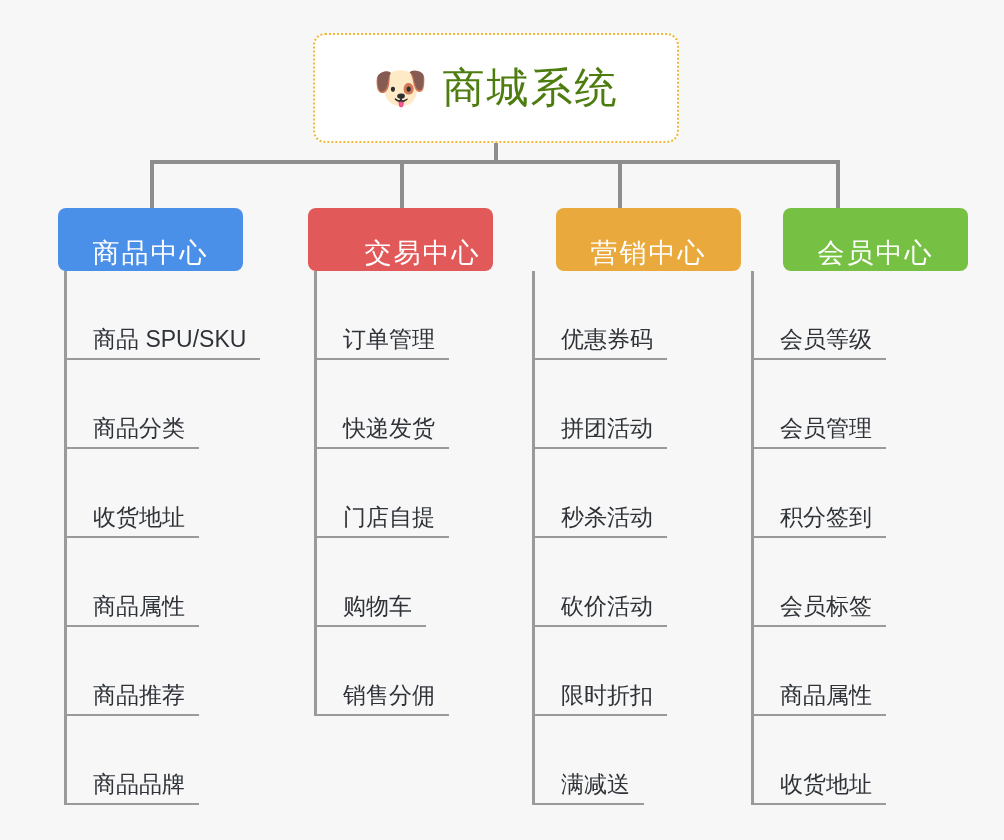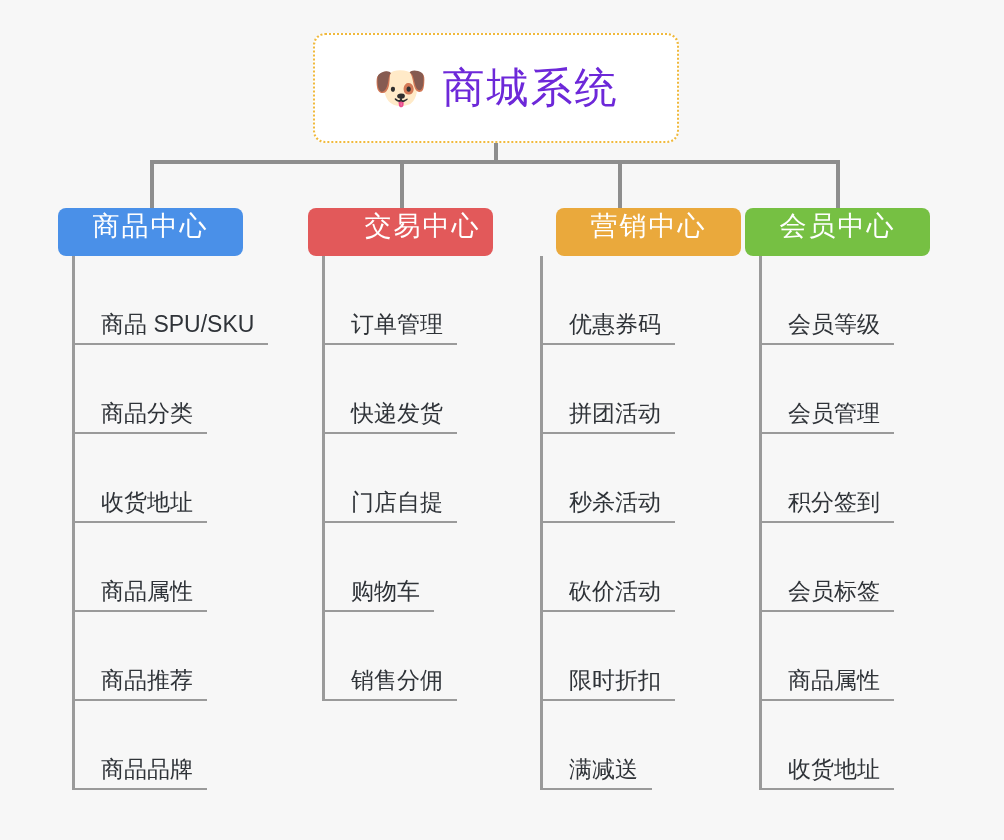--- a/index.html
+++ b/index.html
@@ -37,21 +37,21 @@
     justify-content: center;
     gap: 14px;
   }
   .root-icon {
     font-size: 44px;
     line-height: 1;
     display: block;
   }
   .root-title {
     font-size: 42px;
-    color: #6d28d9;
+    color: #4d7c0f;
     letter-spacing: 2px;
     line-height: 1;
     white-space: nowrap;
   }
 
   
   .conn {
     position: absolute;
     background: #8e8e8e;
   }
@@ -73,35 +73,35 @@
     height: 48px;
   }
 
   
   .column {
     position: absolute;
     top: 208px;
   }
   .cat-box {
     box-sizing: border-box;
-    height: 48px;
+    height: 63px;
     border-radius: 8px;
     display: flex;
-    align-items: flex-start;
+    align-items: flex-end;
     justify-content: center;
     color: #ffffff;
     font-size: 27px;
     letter-spacing: 2px;
     white-space: nowrap;
   }
 
   
   .leaf-list {
     position: relative;
-    margin-left: 14px;
+    margin-left: 6px;
     padding-left: 0;
     border-left: 3px solid #9a9a9a;
   }
   .leaf {
     height: 89px;
     position: relative;
     display: flex;
     align-items: flex-end;
   }
   .leaf-inner {
@@ -201,21 +201,21 @@
           </div>
           <div class="leaf">
             <span class="leaf-inner">限时折扣</span>
           </div>
           <div class="leaf">
             <span class="leaf-inner">满减送</span>
           </div>
         </div>
       </div>
       <div class="column" style="left: 745px; width: 185px;">
-        <div class="cat-box" style="background: rgb(118, 192, 67); width: 185px;">
+        <div class="cat-box" style="background: rgb(118, 192, 67); width: 185px; margin-left: 38px;">
           <span>会员中心</span>
         </div>
         <div class="leaf-list">
           <div class="leaf">
             <span class="leaf-inner">会员等级</span>
           </div>
           <div class="leaf">
             <span class="leaf-inner">会员管理</span>
           </div>
           <div class="leaf">

